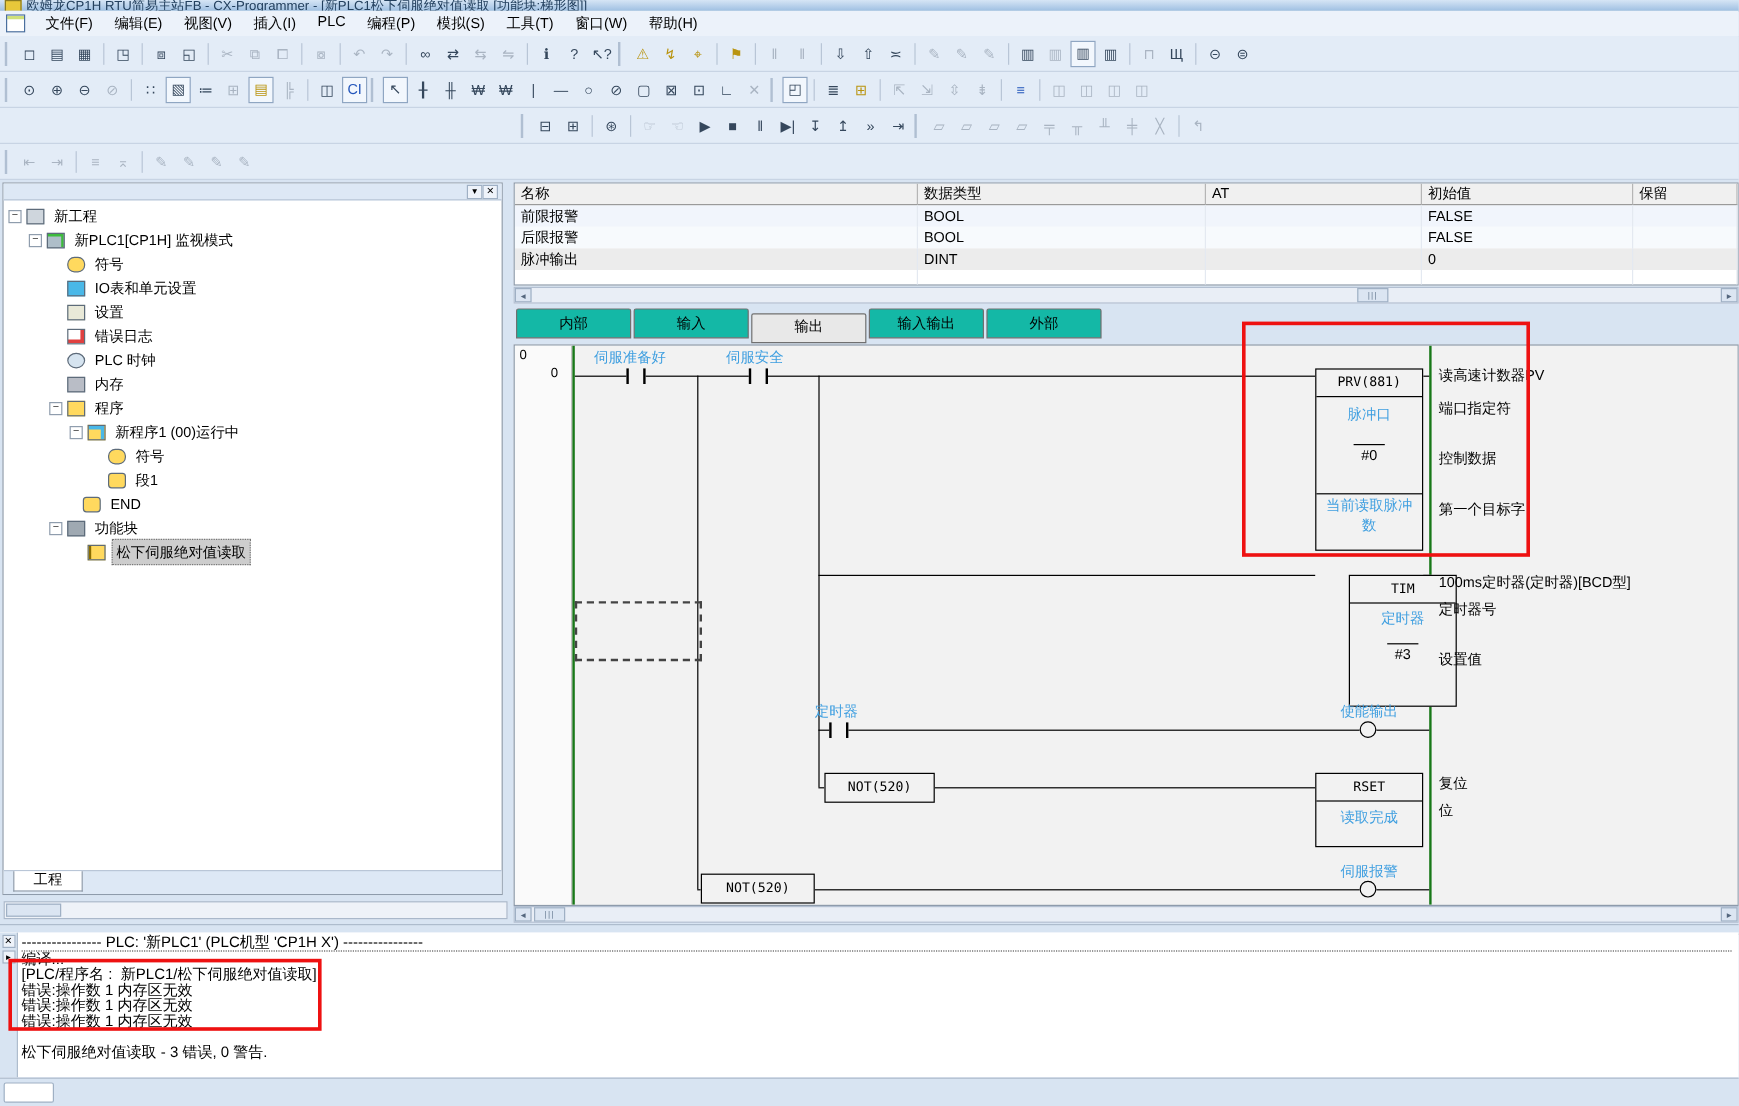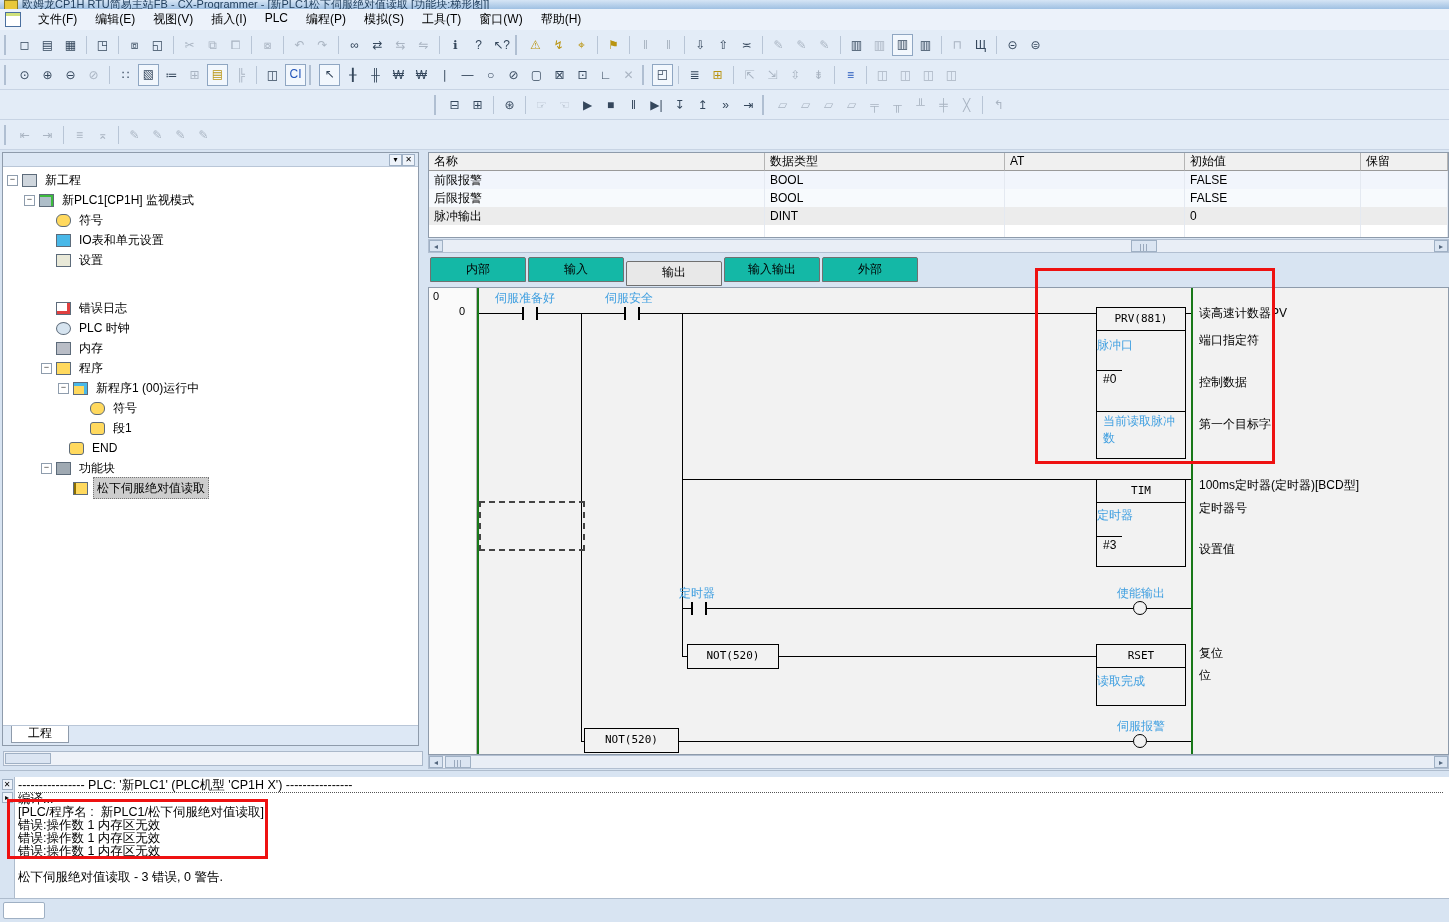--- a/index.html
+++ b/index.html
@@ -77,21 +77,21 @@
   .vbus{position:absolute;top:0;width:2px;height:100%;background:#187818}
   .hw{position:absolute;height:1px;background:#000}
   .vw{position:absolute;width:1px;background:#000}
   .cbar{position:absolute;width:2px;height:13px;background:#000}
   .coil{position:absolute;width:14px;height:14px;border:1px solid #000;border-radius:50%;background:#f2f2f2;box-sizing:border-box}
   .llab{position:absolute;font-size:12px;white-space:nowrap}
   .sym{color:#3f9fe0}
   .lb{position:absolute;border:1px solid #000;box-sizing:border-box;background:#f2f2f2;font-family:"DejaVu Sans Mono","Liberation Mono",monospace}
   .bt{height:22px;line-height:22px;border-bottom:1px solid #000;text-align:center;font-size:11px}
   .lb.nosep .bt{border-bottom:none;height:100%;line-height:22px}
-  .lop{position:absolute;width:100%;text-align:left;font-size:12px;font-family:"Liberation Sans","DejaVu Sans",sans-serif}
+  .lop{position:absolute;width:100%;text-align:center;font-size:12px;font-family:"Liberation Sans","DejaVu Sans",sans-serif}
   .ov{display:inline-block;border-top:1px solid #000;padding:1px 6px 0}
   .lcmt{position:absolute;font-size:12px;white-space:nowrap}
   .dashsel{position:absolute;border:2px dashed #444;background:transparent}
   
   .redrect{position:absolute;border:3px solid #ee1111;z-index:40}
   
   .odivider{position:absolute;left:0;top:770px;width:1449px;height:7px;background:#d8e4f2;border-top:1px solid #aebccd;border-bottom:1px solid #8e9bab}
   .opanel{position:absolute;left:0;top:777px;width:1449px;height:121px;background:#fff;overflow:hidden}
   .ostrip{position:absolute;left:0;top:0;width:14px;height:100%;background:#d8e4f2;border-right:1px solid #aebccd}
   .osbtn{display:block;width:11px;height:11px;line-height:10px;margin:2px auto;text-align:center;font-size:8px;background:#eef3fa;border:1px solid #9fb0c4;box-sizing:border-box}
@@ -299,21 +299,21 @@
       <div class="trow" style="padding-left: 38px;">
         <span class="texp hid"></span>
         <span class="ti ic-io-table"></span>
         <span class="tlabel">IO表和单元设置</span>
       </div>
       <div class="trow" style="padding-left: 38px;">
         <span class="texp hid"></span>
         <span class="ti ic-settings"></span>
         <span class="tlabel">设置</span>
       </div>
-      <div class="trow" style="padding-left: 38px; margin-top: 28px;">
+      <div class="trow" style="padding-left: 38px;">
         <span class="texp hid"></span>
         <span class="ti ic-error-log"></span>
         <span class="tlabel">错误日志</span>
       </div>
       <div class="trow" style="padding-left: 38px;">
         <span class="texp hid"></span>
         <span class="ti ic-plc-clock"></span>
         <span class="tlabel">PLC 时钟</span>
       </div>
       <div class="trow" style="padding-left: 38px;">
@@ -460,21 +460,21 @@
 
   <div class="dashsel" style="left:50px;top:213px;width:102px;height:46px"></div>
 
   <div class="lb" style="left:667px;top:19px;width:90px;height:152px">
     <div class="bt">PRV(881)</div>
     <div class="lop sym" style="top:29px">脉冲口</div>
     <div class="lop" style="top:62px"><span class="ov">#0</span></div>
     <div class="lop" style="top:103px"><span class="ov sym">当前读取脉冲数</span></div>
   </div>
 
-  <div class="lb" style="left:667px;top:191px;width:90px;height:88px">
+  <div class="lb" style="left:695px;top:191px;width:90px;height:110px">
     <div class="bt">TIM</div>
     <div class="lop sym" style="top:27px">定时器</div>
     <div class="lop" style="top:56px"><span class="ov">#3</span></div>
   </div>
 
   <div class="lb" style="left:667px;top:356px;width:90px;height:62px">
     <div class="bt">RSET</div>
     <div class="lop sym" style="top:28px">读取完成</div>
   </div>
 

